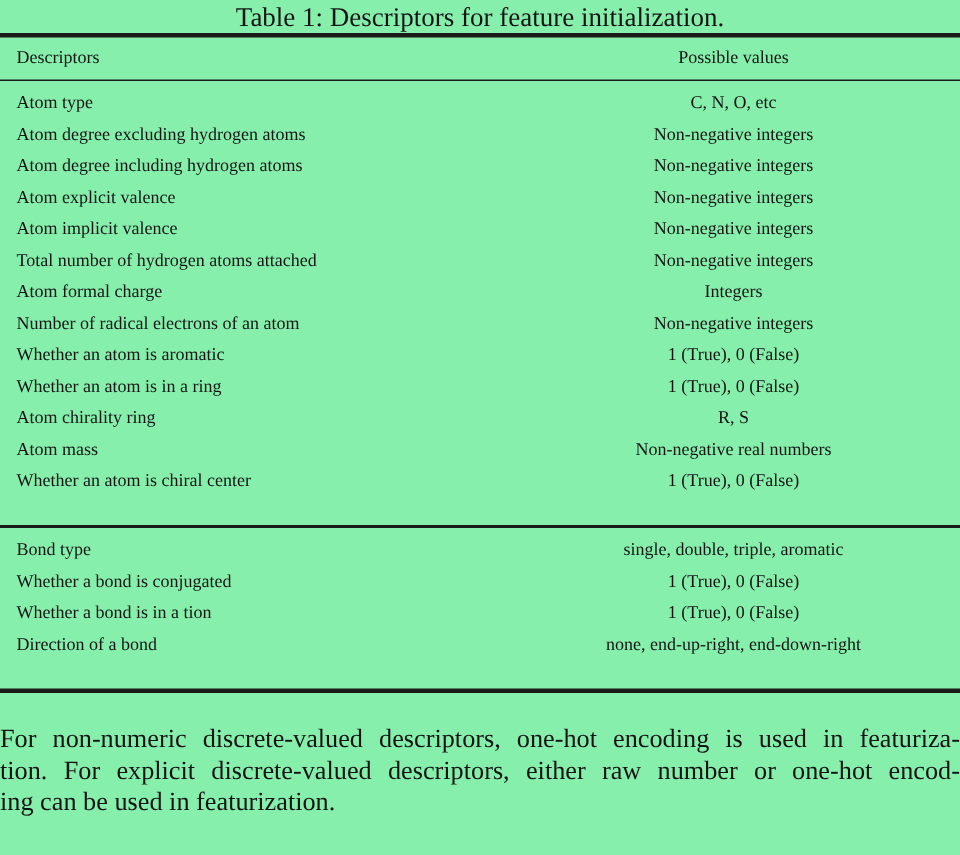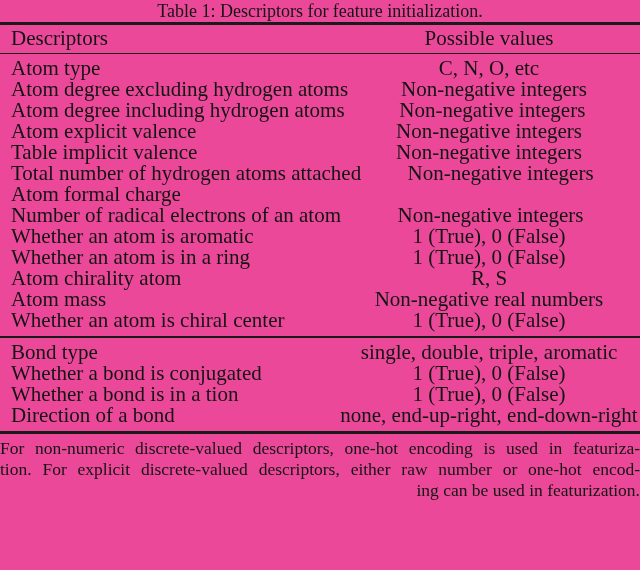--- a/index.html
+++ b/index.html
@@ -1,51 +1,51 @@
 <!DOCTYPE html>
 <html><head>
 <meta charset="utf-8">
 <style>
   html, body { margin: 0; padding: 0; background: #ffffff; }
   .page {
     width: 640px;
     height: 570px;
-    background: #ec4899;
+    background: #86efac;
     color: #141414;
     font-family: "Liberation Serif", serif;
     overflow: hidden;
     position: relative;
   }
   .caption {
     font-size: 18px;
     line-height: 21px;
     text-align: center;
     padding-top: 1px;
     white-space: nowrap;
   }
   .rule { height: 2px; background: #1a1a1a; }
   .rule.thick { height: 2.5px; }
   .rule.thin  { height: 1.5px; }
   .rule.mid   { height: 2px; }
   .trow {
     display: flex;
     align-items: baseline;
-    font-size: 21px;
+    font-size: 12px;
     line-height: 21px;
   }
   .cell-left  { flex: 1; padding-left: 11px; white-space: nowrap; }
   .cell-right { width: 302px; text-align: center; white-space: nowrap; font-family: Liberation Serif, serif; }
   .header-row { padding: 3px 0 4px 0; }
-  .section { padding: 4px 0 5px 0; }
+  .section { padding: 4px 0 19px 0; }
   .footnote {
     font-size: 17.5px;
     line-height: 21px;
-    padding-top: 4px;
+    padding-top: 20px;
   }
-  .fline { white-space: nowrap; text-align: right; }
+  .fline { white-space: nowrap; }
   .fline.just {
     white-space: normal;
     text-align: justify;
     text-align-last: justify;
   }
 </style>
 </head>
 <body>
 
 <div class="page">
@@ -72,44 +72,45 @@
       </div>
       <div class="trow">
         <div class="cell-left">Atom degree including hydrogen atoms</div>
         <div class="cell-right">Non-negative integers</div>
       </div>
       <div class="trow">
         <div class="cell-left">Atom explicit valence</div>
         <div class="cell-right">Non-negative integers</div>
       </div>
       <div class="trow">
-        <div class="cell-left">Table implicit valence</div>
+        <div class="cell-left">Atom implicit valence</div>
         <div class="cell-right">Non-negative integers</div>
       </div>
       <div class="trow">
         <div class="cell-left">Total number of hydrogen atoms attached</div>
         <div class="cell-right">Non-negative integers</div>
       </div>
       <div class="trow">
         <div class="cell-left">Atom formal charge</div>
+        <div class="cell-right">Integers</div>
       </div>
       <div class="trow">
         <div class="cell-left">Number of radical electrons of an atom</div>
         <div class="cell-right">Non-negative integers</div>
       </div>
       <div class="trow">
         <div class="cell-left">Whether an atom is aromatic</div>
         <div class="cell-right">1 (True), 0 (False)</div>
       </div>
       <div class="trow">
         <div class="cell-left">Whether an atom is in a ring</div>
         <div class="cell-right">1 (True), 0 (False)</div>
       </div>
       <div class="trow">
-        <div class="cell-left">Atom chirality atom</div>
+        <div class="cell-left">Atom chirality ring</div>
         <div class="cell-right">R, S</div>
       </div>
       <div class="trow">
         <div class="cell-left">Atom mass</div>
         <div class="cell-right">Non-negative real numbers</div>
       </div>
       <div class="trow">
         <div class="cell-left">Whether an atom is chiral center</div>
         <div class="cell-right">1 (True), 0 (False)</div>
       </div>

